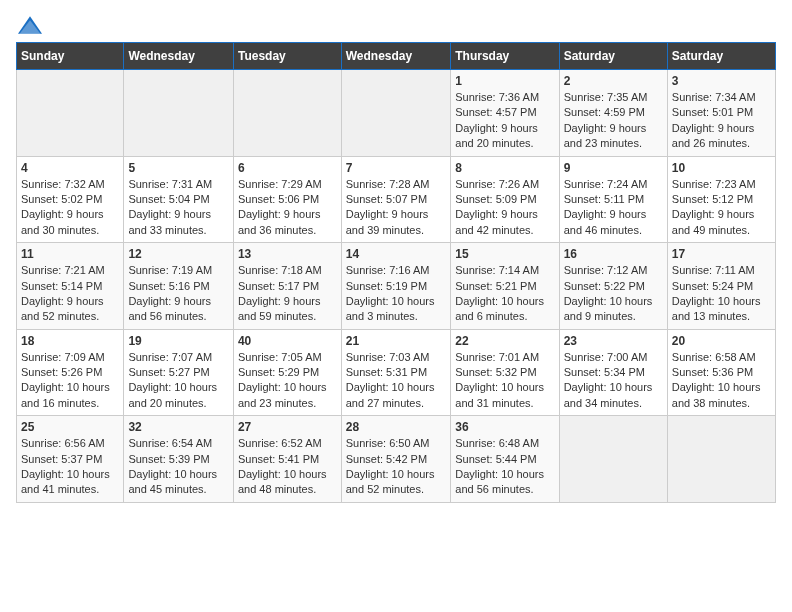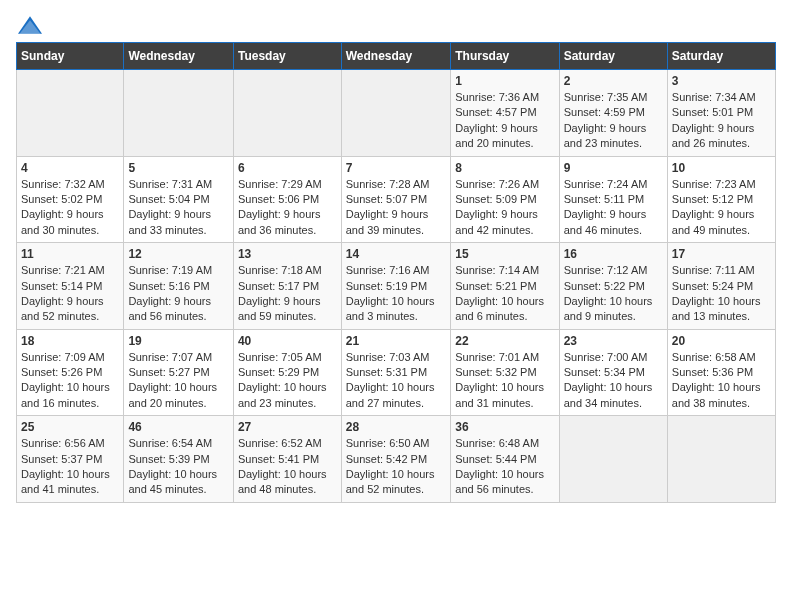--- a/index.html
+++ b/index.html
@@ -230,21 +230,21 @@
           <span class="day-number">20</span>
           <div class="day-info">Sunrise: 6:58 AM<br>Sunset: 5:36 PM<br>Daylight: 10 hours and 38 minutes.</div>
         </td>
       </tr>
       <tr>
         <td>
           <span class="day-number">25</span>
           <div class="day-info">Sunrise: 6:56 AM<br>Sunset: 5:37 PM<br>Daylight: 10 hours and 41 minutes.</div>
         </td>
         <td>
-          <span class="day-number">46</span>
+          <span class="day-number">32</span>
           <div class="day-info">Sunrise: 6:54 AM<br>Sunset: 5:39 PM<br>Daylight: 10 hours and 45 minutes.</div>
         </td>
         <td>
           <span class="day-number">27</span>
           <div class="day-info">Sunrise: 6:52 AM<br>Sunset: 5:41 PM<br>Daylight: 10 hours and 48 minutes.</div>
         </td>
         <td>
           <span class="day-number">28</span>
           <div class="day-info">Sunrise: 6:50 AM<br>Sunset: 5:42 PM<br>Daylight: 10 hours and 52 minutes.</div>
         </td>

